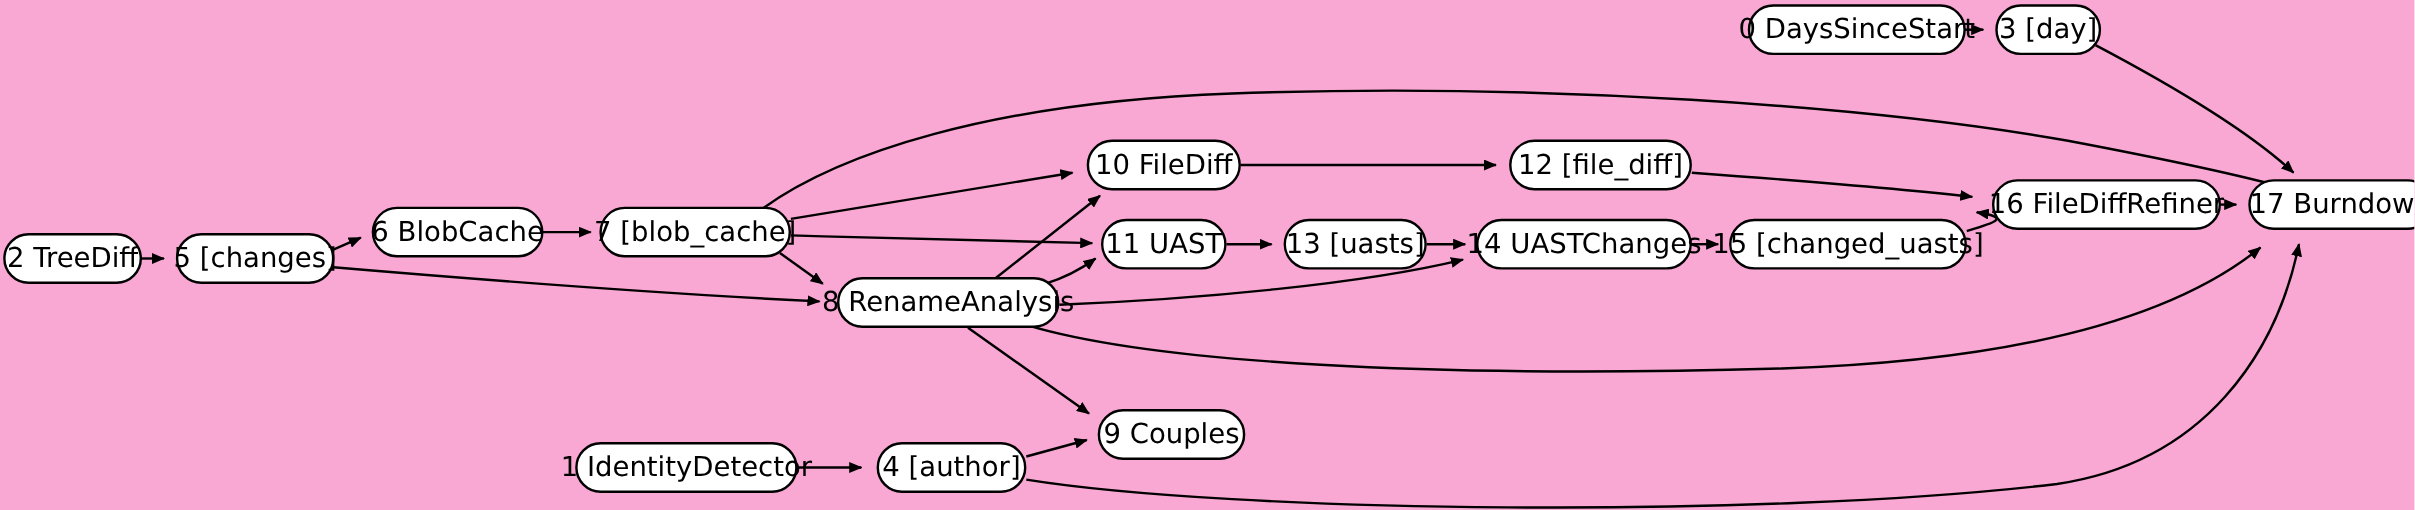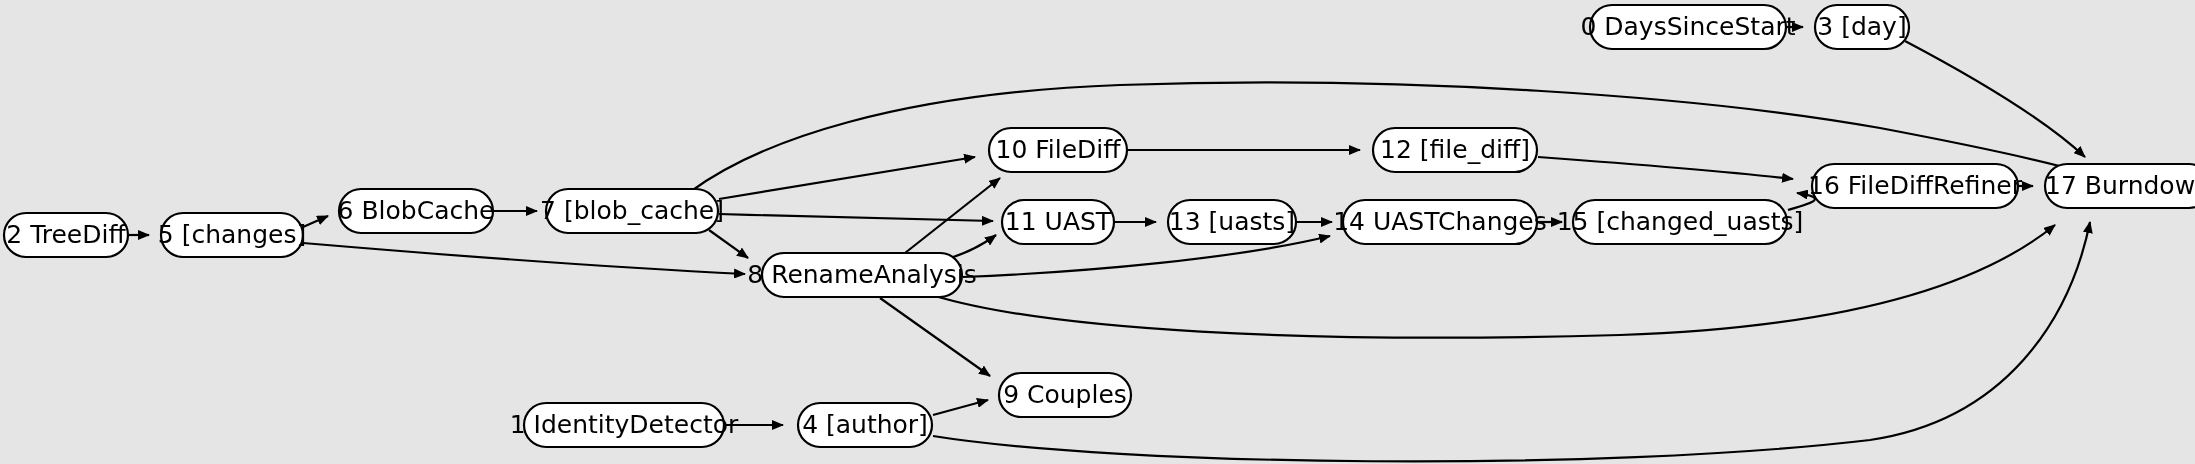--- a/index.html
+++ b/index.html
@@ -7,21 +7,21 @@
     padding: 0;
     background: #ffffff;
   }
   body {
     font-family: "DejaVu Sans", sans-serif;
   }
   #canvas {
     position: relative;
     width: 2195px;
     height: 464px;
-    background: #e5e5e5;
+    background: #f9a8d4;
     overflow: hidden;
   }
   svg#graph {
     position: absolute;
     left: 0;
     top: 0;
     width: 2195px;
     height: 464px;
     display: block;
   }

